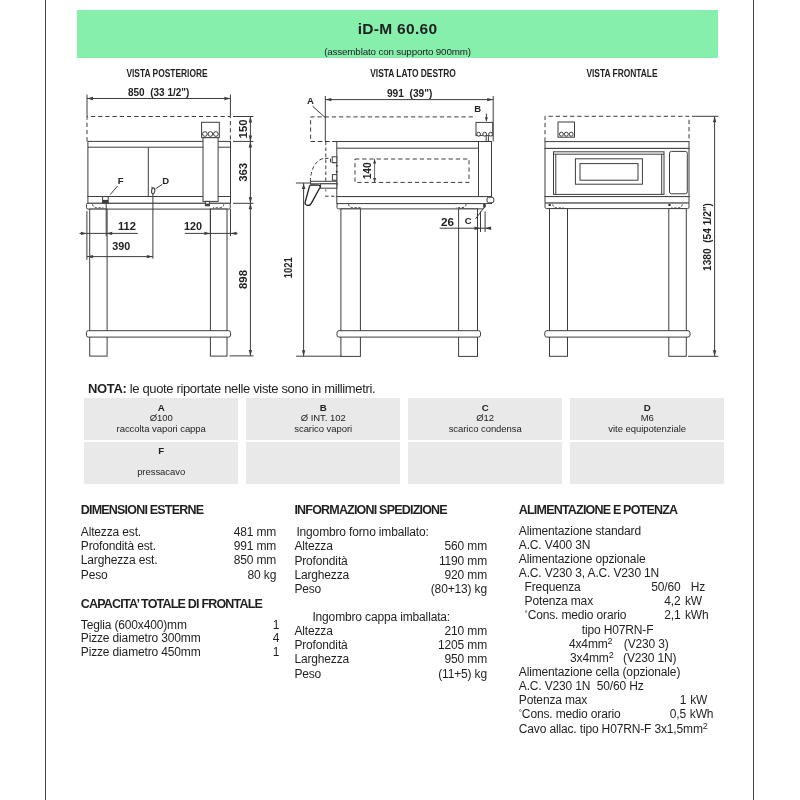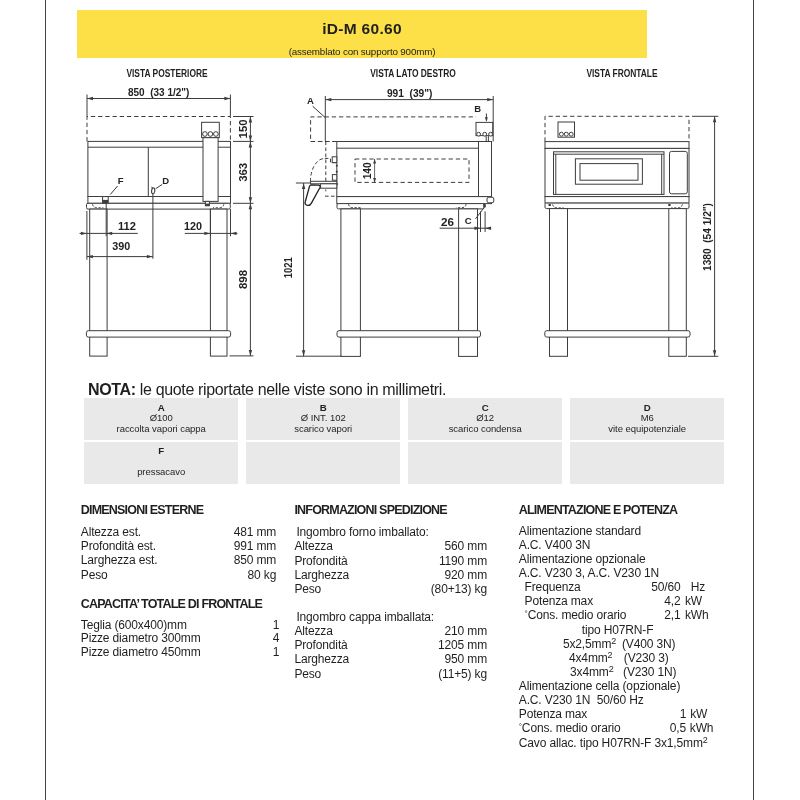--- a/index.html
+++ b/index.html
@@ -1,25 +1,25 @@
 <!DOCTYPE html>
 <html><head><meta charset="utf-8">
 <style>
 html,body{margin:0;padding:0;background:#fff;}
 body{width:800px;height:800px;position:relative;overflow:hidden;
   font-family:"Liberation Sans",sans-serif;color:#1f1f1f;}
 .abs{position:absolute;}
 #vl1{left:45px;top:0;height:800px;width:1px;background:#444;}
 #vl2{left:753px;top:0;height:800px;width:1px;background:#444;}
-#hdr{left:77px;top:10px;width:570px;height:48px;background:#fde047;text-align:center;}
+#hdr{left:77px;top:10px;width:641px;height:48px;background:#86efac;text-align:center;}
 #hdr .t1{font-size:15.5px;font-weight:bold;padding-top:10.6px;line-height:16px;letter-spacing:0.3px;}
 #hdr .t2{font-size:9.8px;line-height:12px;margin-top:9px;color:#222;letter-spacing:-0.15px;}
 .vtitle{top:66.5px;width:220px;text-align:center;font-weight:bold;font-size:11.5px;
   letter-spacing:0;transform:scaleX(0.73);transform-origin:50% 50%;white-space:nowrap;}
-#nota{left:88px;top:381px;font-size:16px;letter-spacing:-0.35px;}
+#nota{left:88px;top:381px;font-size:13px;letter-spacing:-0.35px;}
 .cell{background:#e9e9e9;width:154.4px;height:37.5px;text-align:center;
   font-size:9.5px;line-height:10.65px;padding-top:4.6px;letter-spacing:-0.05px;}
 .cell b{font-size:9.7px;}
 .colh{font-weight:bold;font-size:12.5px;letter-spacing:-0.8px;white-space:nowrap;}
 .tblock{font-size:12px;letter-spacing:-0.15px;line-height:14.3px;white-space:nowrap;}
 .tblock .r{position:relative;}
 .tblock .v{position:absolute;right:0;}
 .s2{font-size:9px;position:relative;top:-3.8px;letter-spacing:0;}
 </style></head>
 <body>
@@ -60,38 +60,37 @@
 
 <div class="abs colh" style="left:294.4px;top:503.4px;">INFORMAZIONI SPEDIZIONE</div>
 <div class="abs tblock" style="left:294.4px;top:525.1px;width:192.6px;">
   <div class="r" style="padding-left:2px;">Ingombro forno imballato:</div>
   <div class="r">Altezza<span class="v">560 mm</span></div>
   <div class="r">Profondità<span class="v">1190 mm</span></div>
   <div class="r">Larghezza<span class="v">920 mm</span></div>
   <div class="r">Peso<span class="v">(80+13) kg</span></div>
 </div>
 <div class="abs tblock" style="left:294.4px;top:609.6px;width:192.6px;">
-  <div class="r" style="padding-left:2px;">Ingombro cappa imballata:</div>
+  <div class="r" style="padding-left:2px;margin-left:16px;">Ingombro cappa imballata:</div>
   <div class="r">Altezza<span class="v">210 mm</span></div>
   <div class="r">Profondità<span class="v">1205 mm</span></div>
   <div class="r">Larghezza<span class="v">950 mm</span></div>
   <div class="r">Peso<span class="v">(11+5) kg</span></div>
 </div>
 
 <div class="abs colh" style="left:518.8px;top:503.4px;">ALIMENTAZIONE E POTENZA</div>
 <div class="abs tblock" style="left:518.8px;top:525.4px;width:198px;line-height:13.95px;">
   <div class="r">Alimentazione standard</div>
   <div class="r">A.C. V400 3N</div>
   <div class="r">Alimentazione opzionale</div>
   <div class="r">A.C. V230 3, A.C. V230 1N</div>
   <div class="r" style="padding-left:5.8px;">Frequenza<span class="abs" style="right:36.3px;">50/60</span><span class="abs" style="left:172px;">Hz</span></div>
   <div class="r" style="padding-left:5.8px;">Potenza max<span class="abs" style="right:36.3px;">4,2</span><span class="abs" style="left:166.2px;">kW</span></div>
   <div class="r" style="padding-left:5.8px;"><span style="font-size:8px;position:relative;top:-3px;">°</span>Cons. medio orario<span class="abs" style="right:36.3px;">2,1</span><span class="abs" style="left:166.2px;">kWh</span></div>
   <div class="r" style="padding-left:63px;">tipo H07RN-F</div>
-  <div class="r"><span class="abs" style="right:100.5px;">5x2,5mm<span class="s2">2</span></span><span class="abs" style="left:103.2px;">(V400 3N)</span>&nbsp;</div>
   <div class="r"><span class="abs" style="right:104.2px;">4x4mm<span class="s2">2</span></span><span class="abs" style="left:105px;">(V230 3)</span>&nbsp;</div>
   <div class="r"><span class="abs" style="right:103.1px;">3x4mm<span class="s2">2</span></span><span class="abs" style="left:104.3px;">(V230 1N)</span>&nbsp;</div>
   <div class="r">Alimentazione cella (opzionale)</div>
   <div class="r">A.C. V230 1N&nbsp; 50/60 Hz</div>
   <div class="r">Potenza max<span class="abs" style="right:30.5px;">1</span><span class="abs" style="left:171.4px;">kW</span></div>
   <div class="r"><span style="font-size:8px;position:relative;top:-3px;">°</span>Cons. medio orario<span class="abs" style="right:30.8px;">0,5</span><span class="abs" style="left:171px;">kWh</span></div>
   <div class="r">Cavo allac. tipo H07RN-F 3x1,5mm<span class="s2">2</span></div>
 </div>
 
 <svg class="abs" style="left:0;top:0;" width="800" height="800" viewBox="0 0 800 800">

